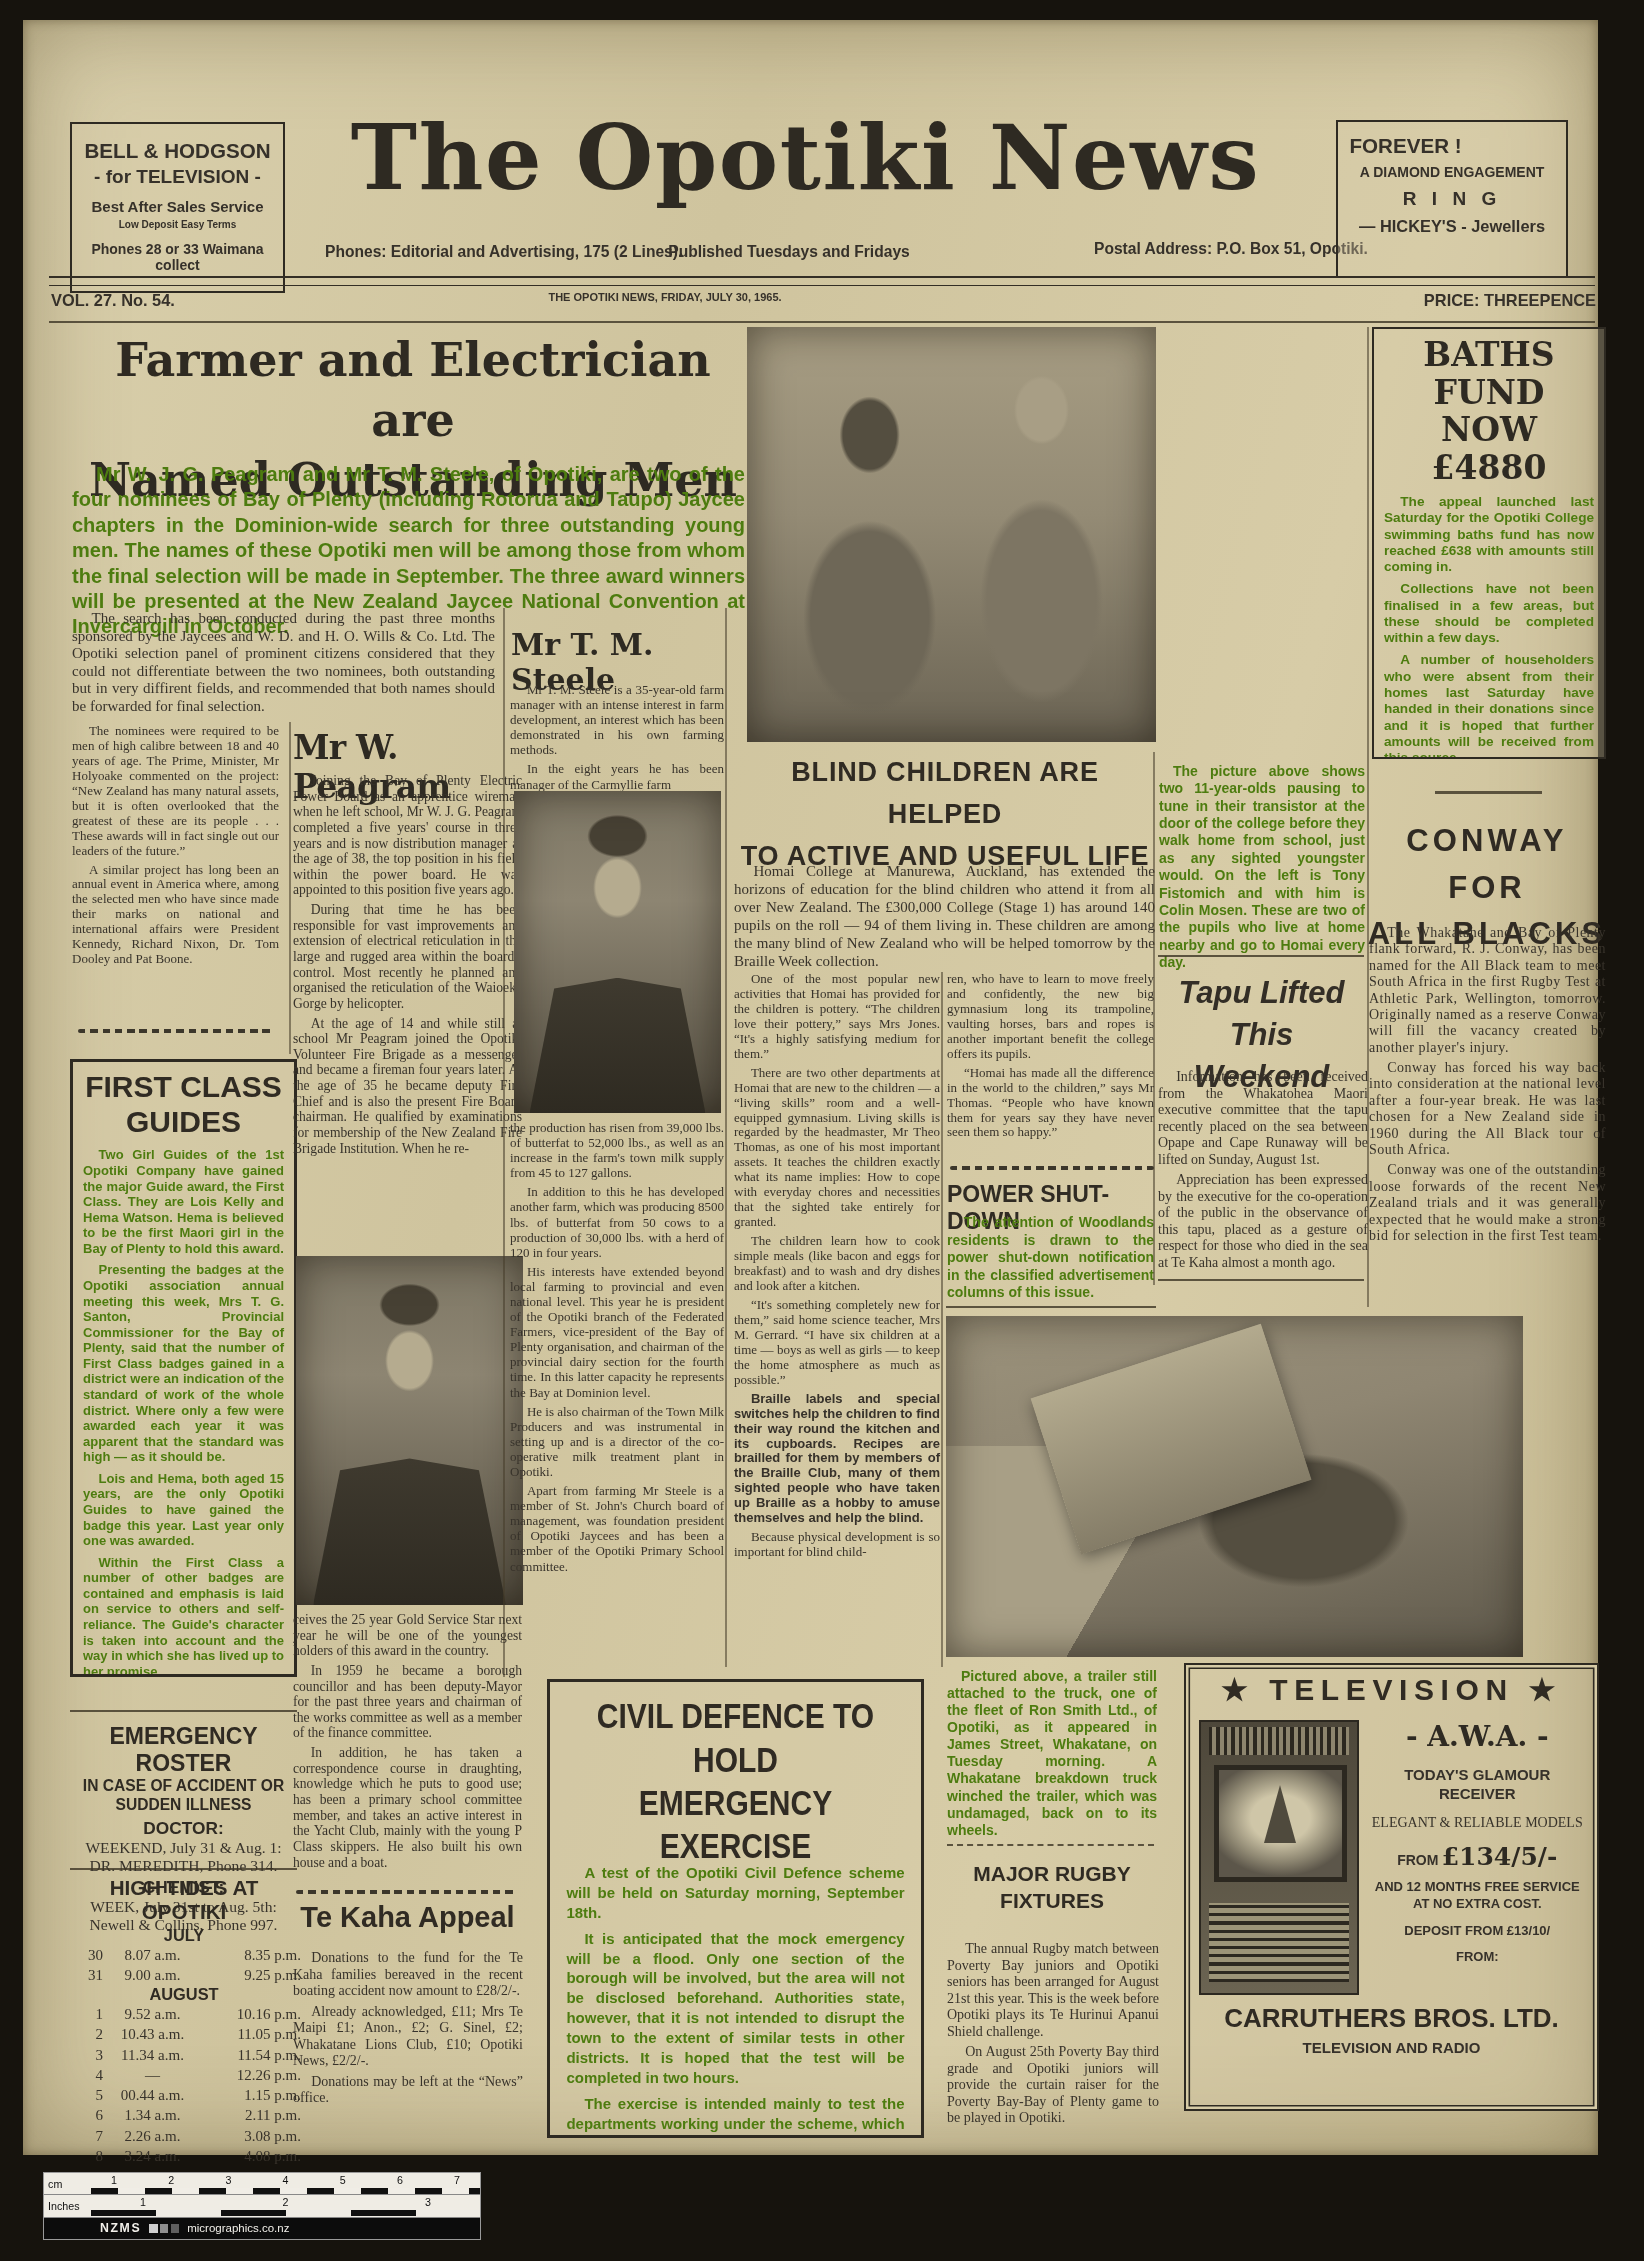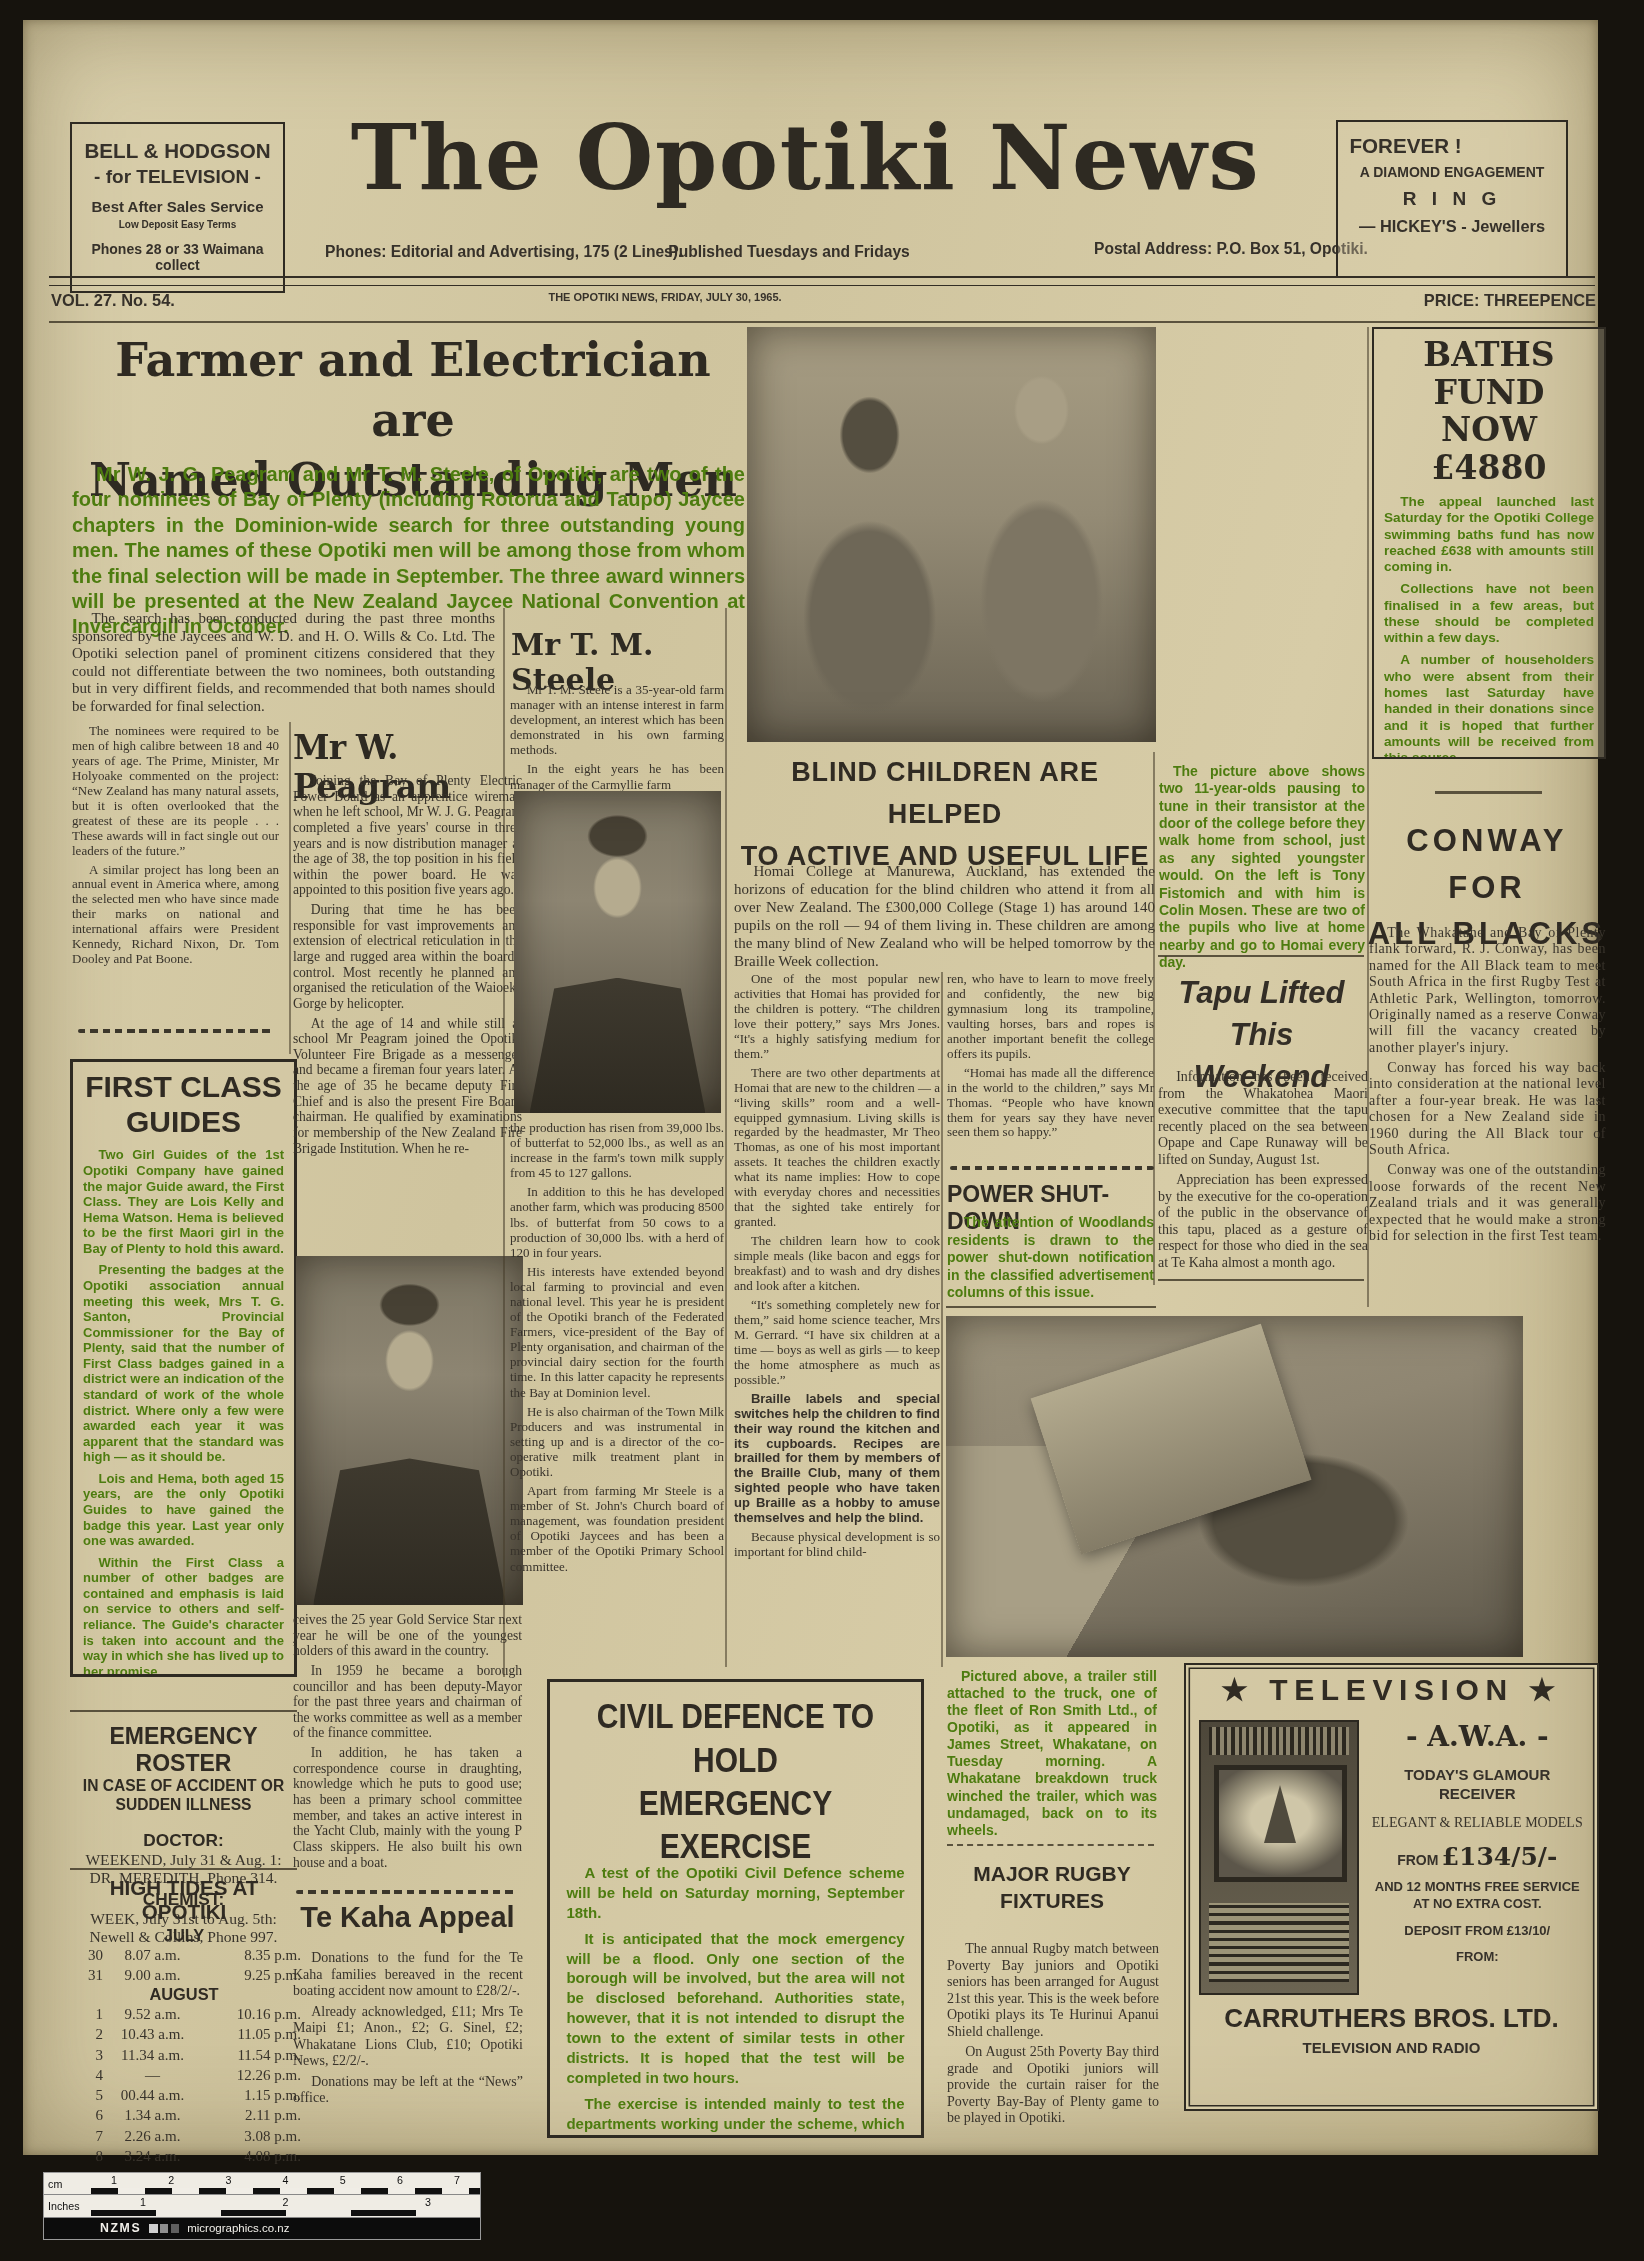--- a/index.html
+++ b/index.html
@@ -107,21 +107,21 @@
       <p>Presenting the badges at the Opotiki association annual meeting this week, Mrs T. G. Santon, Provincial Commissioner for the Bay of Plenty, said that the number of First Class badges gained in a district were an indication of the standard of work of the whole district. Where only a few were awarded each year it was apparent that the standard was high — as it should be.</p>
       <p>Lois and Hema, both aged 15 years, are the only Opotiki Guides to have gained the badge this year. Last year only one was awarded.</p>
       <p>Within the First Class a number of other badges are contained and emphasis is laid on service to others and self-reliance. The Guide's character is taken into account and the way in which she has lived up to her promise.</p>
     </div>
   </div>
 
   <div class="hrule" style="left:70px;top:1710px;width:227px;"></div>
   <div class="abs ctr" style="left:70px;top:1723px;width:227px;">
     <div class="headsans" style="font-size:23px;">EMERGENCY ROSTER</div>
     <div class="headsans" style="font-size:15.6px;line-height:1.2;">IN CASE OF ACCIDENT OR SUDDEN ILLNESS</div>
-    <div class="headsans" style="font-size:17.3px;margin-top:16px;">DOCTOR:</div>
+    <div class="headsans" style="font-size:17.3px;margin-top:4px;">DOCTOR:</div>
     <div class="serifbody" style="font-size:15.6px;text-align:center;">WEEKEND, July 31 &amp; Aug. 1:</div>
     <div class="serifbody" style="font-size:15.6px;text-align:center;">DR. MEREDITH, Phone 314.</div>
     <div class="headsans" style="font-size:17.3px;margin-top:1.6px;">CHEMIST:</div>
     <div class="serifbody" style="font-size:15.6px;text-align:center;">WEEK, July 31st to Aug. 5th:</div>
     <div class="serifbody" style="font-size:15.6px;text-align:center;">Newell &amp; Collins, Phone 997.</div>
   </div>
   <div class="hrule" style="left:70px;top:1868px;width:227px;"></div>
 
   <div class="abs" style="left:67px;top:1876px;width:234px;">
     <div class="headsans ctr" style="font-size:20.6px;">HIGH TIDES AT OPOTIKI</div>

